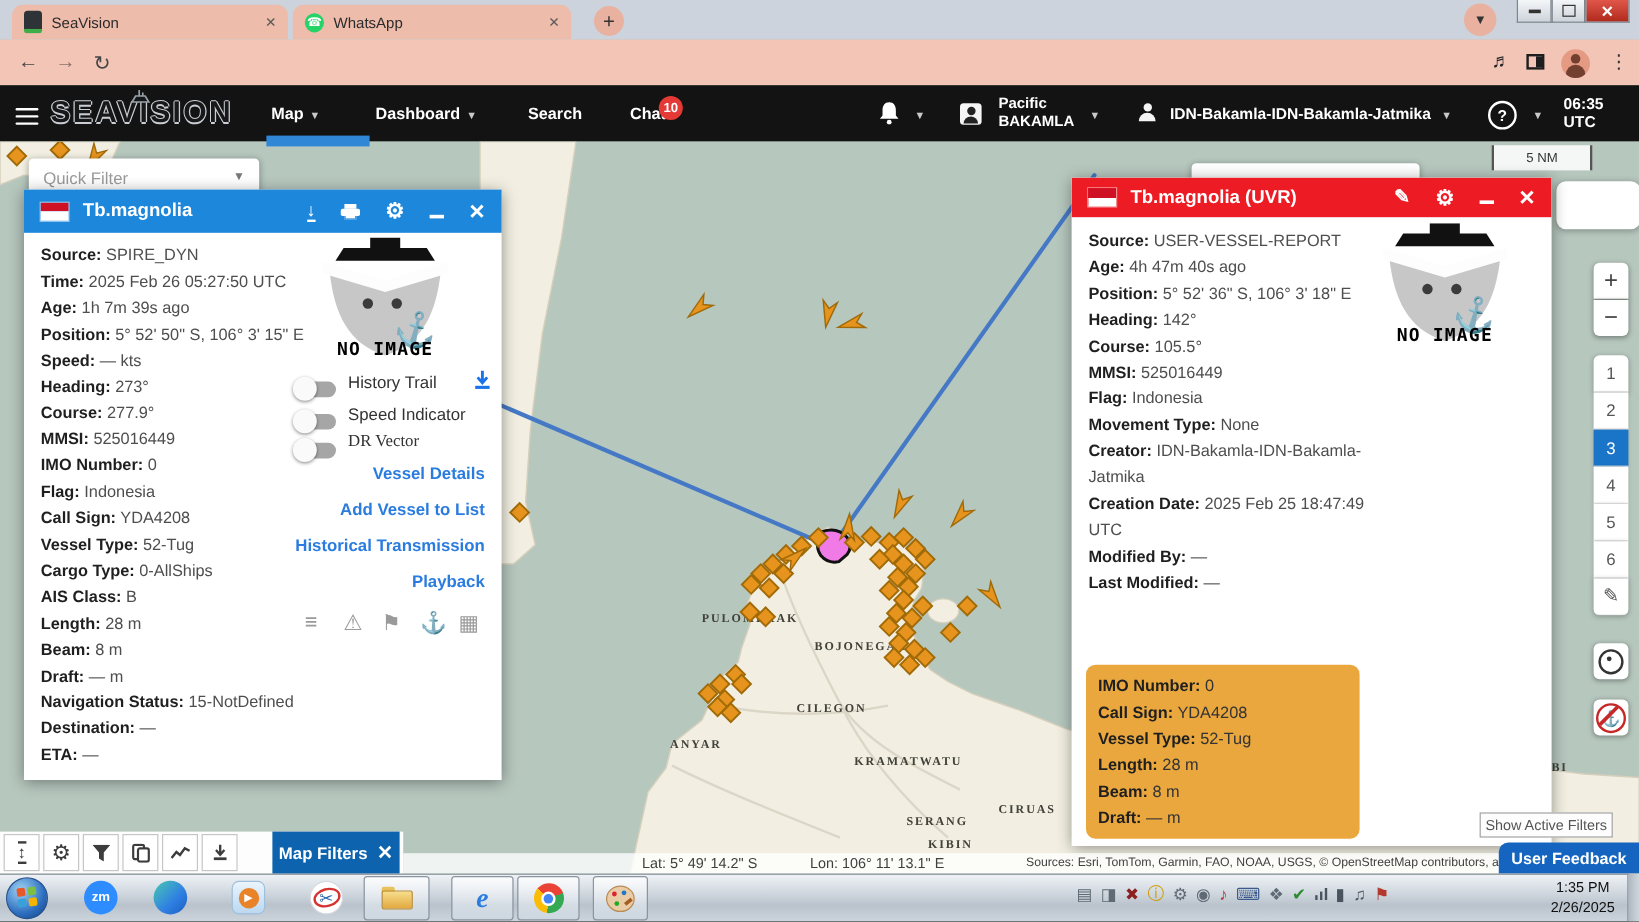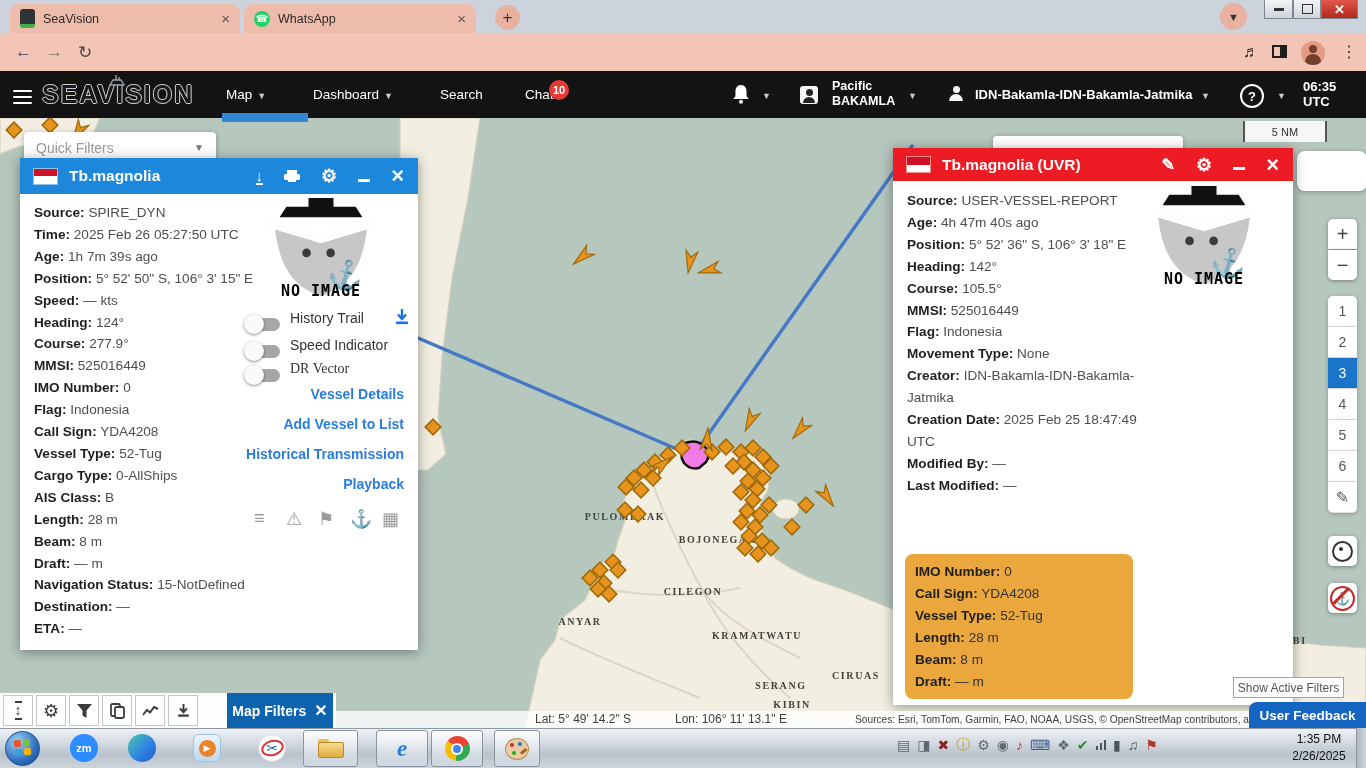--- a/index.html
+++ b/index.html
@@ -18,21 +18,21 @@
   .lock:before{content:'';position:absolute;top:-5px;left:1px;width:5px;height:5px;border:1.6px solid #53575b;border-bottom:none;border-radius:3px 3px 0 0;}
   #urltext{font-size:13.5px;color:#262626;}
   .sidebar-ic{width:15px;height:13px;border:2px solid #1d1d1d;box-sizing:border-box;background:linear-gradient(90deg,transparent 55%,#1d1d1d 55%);}
   #avatar{width:24px;height:24px;border-radius:50%;background:#e59a83;position:relative;overflow:hidden;}
   #avatar:before{content:'';position:absolute;left:8px;top:4px;width:8px;height:8px;border-radius:50%;background:#733f2e;}
   #avatar:after{content:'';position:absolute;left:4px;top:13px;width:16px;height:12px;border-radius:8px 8px 0 0;background:#733f2e;}
   
   #appnav{left:0;top:71px;width:1366px;height:47px;background:#131313;color:#fff;}
   .burger span{display:block;width:19px;height:2.4px;background:#fff;margin:3.6px 0;border-radius:1px;}
   #brand{font-size:25px;font-weight:bold;letter-spacing:2px;color:#181818;text-shadow:-1px 0 #c9ced4,1px 0 #c9ced4,0 -1px #c9ced4,0 1px #c9ced4;}
-  .menu-item{position:absolute;top:16px;font-size:13.5px;font-weight:normal;color:#fff;}
+  .menu-item{position:absolute;top:16px;font-size:13.5px;font-weight:bold;color:#fff;}
   .caret{font-size:9px;color:#c9c9c9;margin-left:5px;}
   .badge{position:absolute;background:#e53935;color:#fff;border-radius:50%;width:20px;height:20px;font-size:11px;font-weight:bold;display:flex;align-items:center;justify-content:center;}
   .nav-ic{position:absolute;color:#fff;}
   #help-circle{width:20px;height:20px;border:2px solid #fff;border-radius:50%;font-size:13px;font-weight:bold;display:flex;align-items:center;justify-content:center;}
   .person-box{width:18px;height:18px;background:#f5f5f5;border-radius:3px;position:relative;}
   .person-box:before{content:'';position:absolute;left:5.5px;top:3px;width:7px;height:7px;border-radius:50%;background:#222;}
   .person-box:after{content:'';position:absolute;left:3px;top:10.5px;width:12px;height:6px;border-radius:6px 6px 0 0;background:#222;}
   .person-white{width:16px;height:16px;position:relative;}
   .person-white:before{content:'';position:absolute;left:4.5px;top:0;width:7px;height:7px;border-radius:50%;background:#f5f5f5;}
   .person-white:after{content:'';position:absolute;left:1px;top:8px;width:14px;height:7px;border-radius:7px 7px 0 0;background:#f5f5f5;}
@@ -282,21 +282,21 @@
         <path d="M-11,-6 L11,0 L-11,6 L-5,0 Z" transform="translate(663,346) rotate(-40)" class="mk-a"></path>
         <path d="M-11,-6 L11,0 L-11,6 L-5,0 Z" transform="translate(707,321) rotate(-85)" class="mk-a"></path>
         <path d="M-11,-6 L11,0 L-11,6 L-5,0 Z" transform="translate(78,14) rotate(120)" class="mk-a"></path>
       </svg>
   </div>
 
   <div class="abs" id="countbox">
       <span>Count: 167</span>
     </div>
   <div class="abs" id="quickfilter">
-    <span>Quick Filters</span>
+    <span>Quick Filter</span>
     <span style="margin-left:auto;color:#777;font-size:10px;">▼</span>
   </div>
   <div class="abs" id="scalebar">
       <span>5 NM</span>
     </div>
   <div class="abs" id="whitebox"></div>
 
   <div class="vpanel" style="left:20px;top:158px;width:398px;height:492px;">
     <div class="vhead blue">
       <span class="flag-id">
@@ -319,21 +319,21 @@
         <div class="prow"><span class="plbl">Source:</span> <span class="pval">SPIRE_DYN</span></div>
 
         <div class="prow"><span class="plbl">Time:</span> <span class="pval">2025 Feb 26 05:27:50 UTC</span></div>
 
         <div class="prow"><span class="plbl">Age:</span> <span class="pval">1h 7m 39s ago</span></div>
 
         <div class="prow"><span class="plbl">Position:</span> <span class="pval">5° 52' 50" S, 106° 3' 15" E</span></div>
 
         <div class="prow"><span class="plbl">Speed:</span> <span class="pval">— kts</span></div>
 
-        <div class="prow"><span class="plbl">Heading:</span> <span class="pval">124°</span></div>
+        <div class="prow"><span class="plbl">Heading:</span> <span class="pval">273°</span></div>
 
         <div class="prow"><span class="plbl">Course:</span> <span class="pval">277.9°</span></div>
 
         <div class="prow"><span class="plbl">MMSI:</span> <span class="pval">525016449</span></div>
 
         <div class="prow"><span class="plbl">IMO Number:</span> <span class="pval">0</span></div>
 
         <div class="prow"><span class="plbl">Flag:</span> <span class="pval">Indonesia</span></div>
 
         <div class="prow"><span class="plbl">Call Sign:</span> <span class="pval">YDA4208</span></div>

